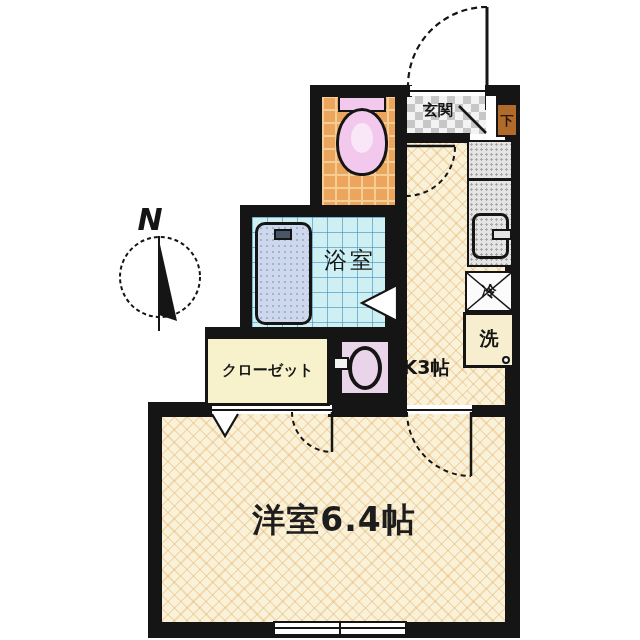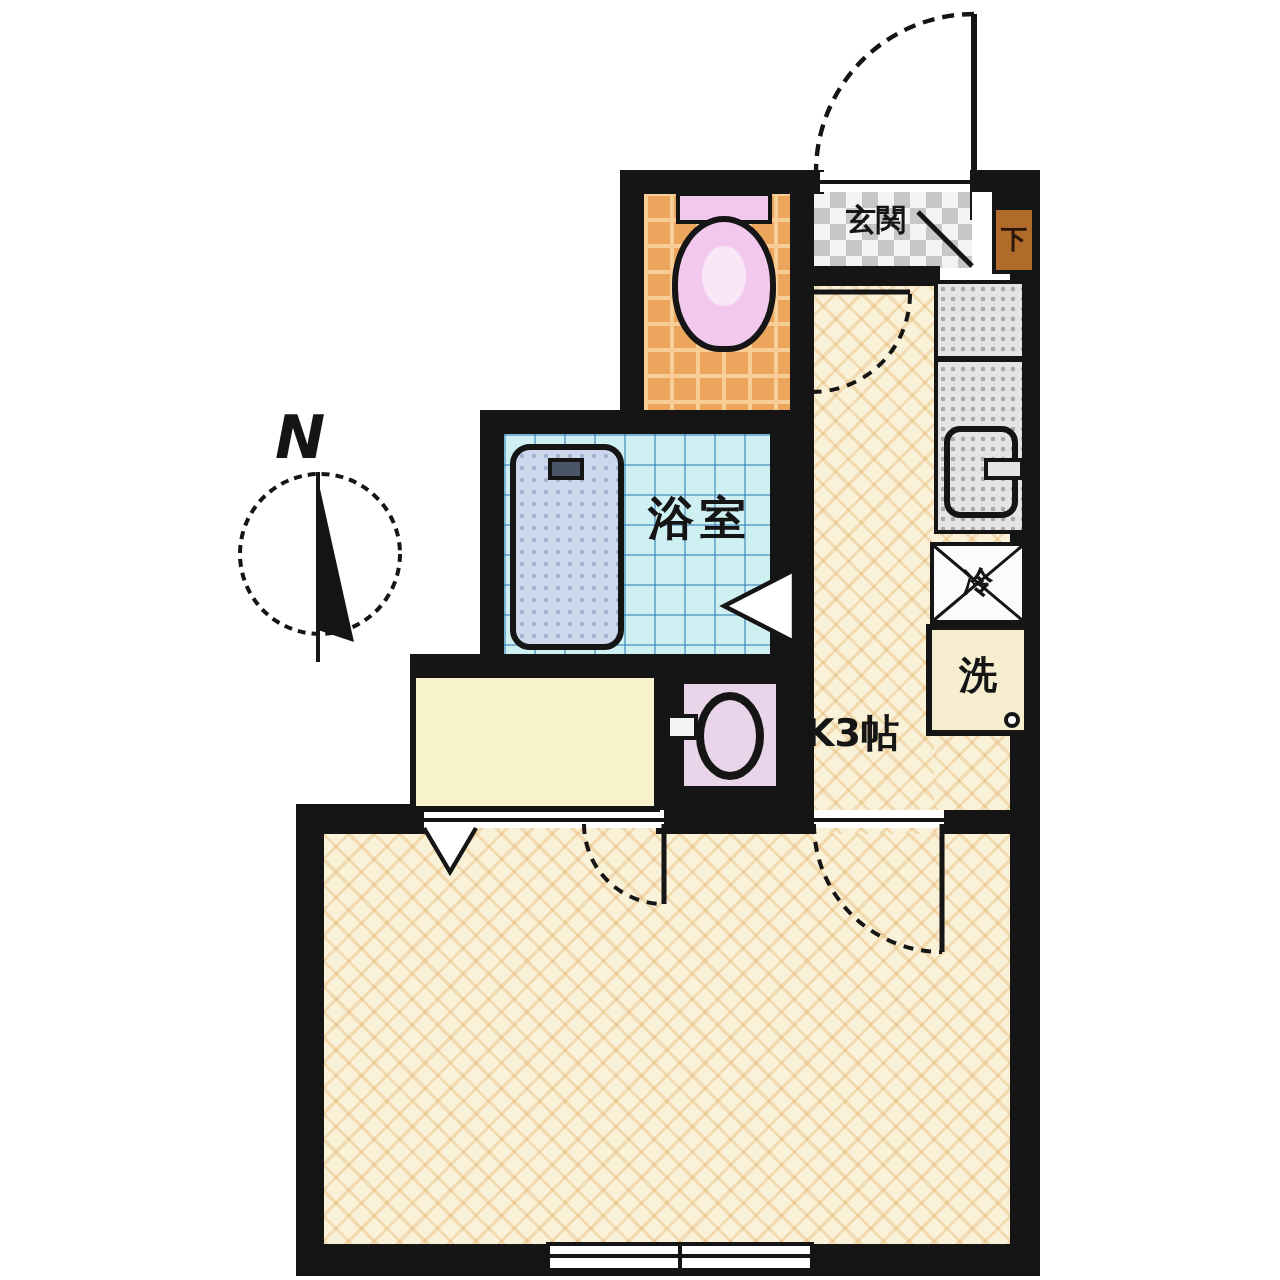--- a/index.html
+++ b/index.html
@@ -124,19 +124,21 @@
     <line x1="459" y1="106" x2="486" y2="133" stroke="#151515" stroke-width="2.5"></line>
     <line x1="467" y1="273" x2="511" y2="310" stroke="#151515" stroke-width="1.5"></line>
     <line x1="511" y1="273" x2="467" y2="310" stroke="#151515" stroke-width="1.5"></line>
     <circle cx="160" cy="277" r="40" fill="none" stroke="#151515" stroke-width="2" stroke-dasharray="4 3"></circle>
     <line x1="159" y1="236" x2="159" y2="331" stroke="#151515" stroke-width="2"></line>
     <path d="M 159 240 L 177 321 L 159 315 Z" fill="#151515"></path>
   </svg>
 
   <div class="abs label" style="left:409px;top:99px;width:58px;height:22px;font-size:15px;font-weight:bold;">玄関</div>
   <div class="abs label" style="left:496px;top:104px;width:22px;height:32px;font-size:13px;font-weight:bold;color:#2a160a;">下</div>
-  <div class="abs label" style="left:308px;top:246px;width:84px;height:28px;font-size:23px;font-weight:bold;letter-spacing:3px;">浴室</div>
+  <div class="abs label" style="left:308px;top:246px;width:84px;height:28px;font-size:23px;font-weight:normal;letter-spacing:3px;">浴室</div>
+  <div class="abs label" style="left:214px;top:360px;width:108px;height:20px;font-size:15px;font-weight:bold;">クローゼット</div>
   <div class="abs label" style="left:393px;top:355px;width:66px;height:24px;font-size:19px;font-weight:bold;">K3帖</div>
+  <div class="abs label" style="left:163px;top:498px;width:342px;height:42px;font-size:33px;font-weight:bold;letter-spacing:1px;color:#1d1d1d;">洋室6.4帖</div>
   <div class="abs label" style="left:465px;top:272px;width:48px;height:39px;font-size:15px;font-weight:bold;background:transparent;">冷</div>
   <div class="abs label" style="left:463px;top:315px;width:52px;height:46px;font-size:19px;font-weight:bold;">洗</div>
   <div class="abs label" style="left:130px;top:202px;width:40px;height:36px;font-size:30px;font-weight:bold;font-style:italic;">N</div>
 
 </div>
 
 </body></html>

